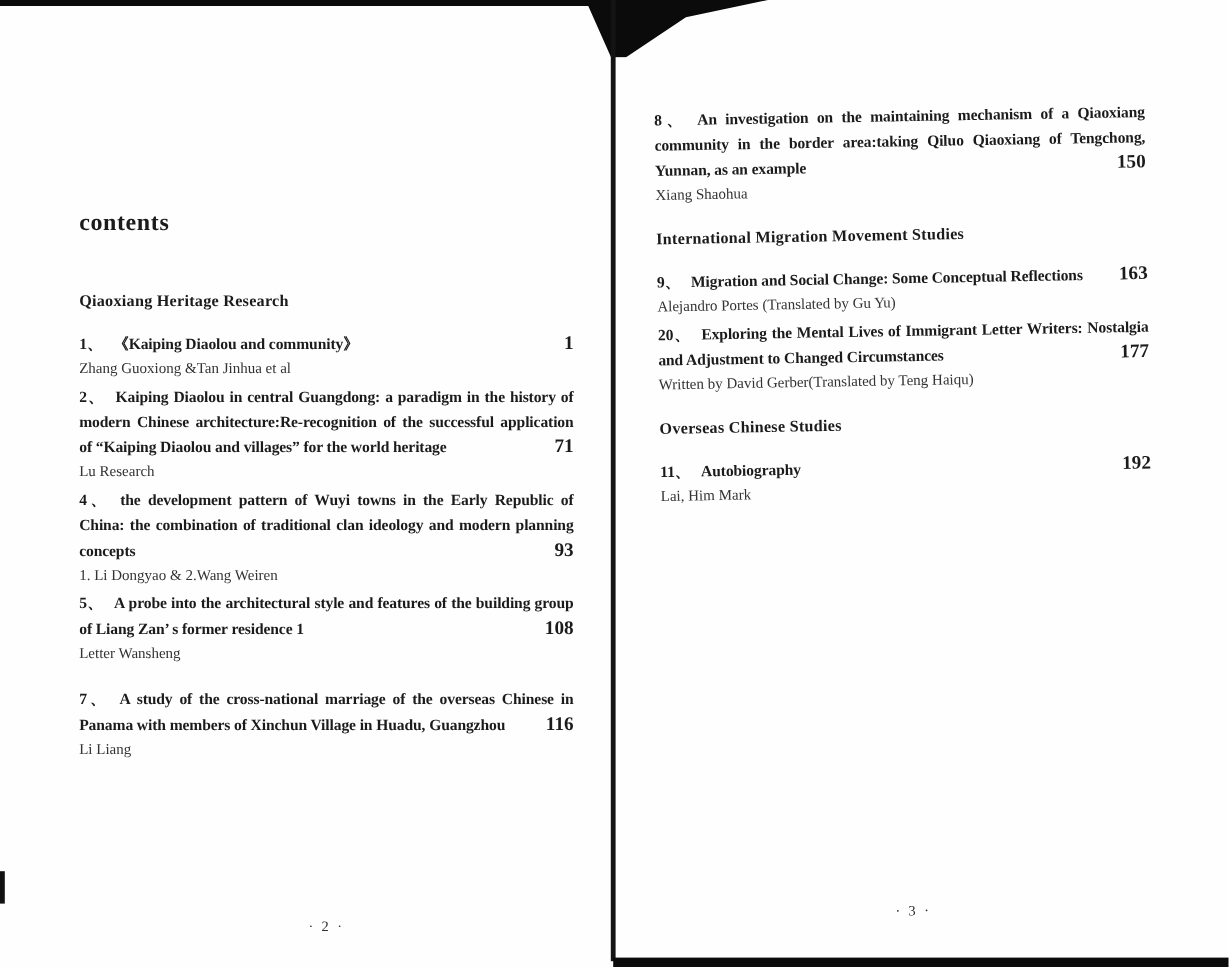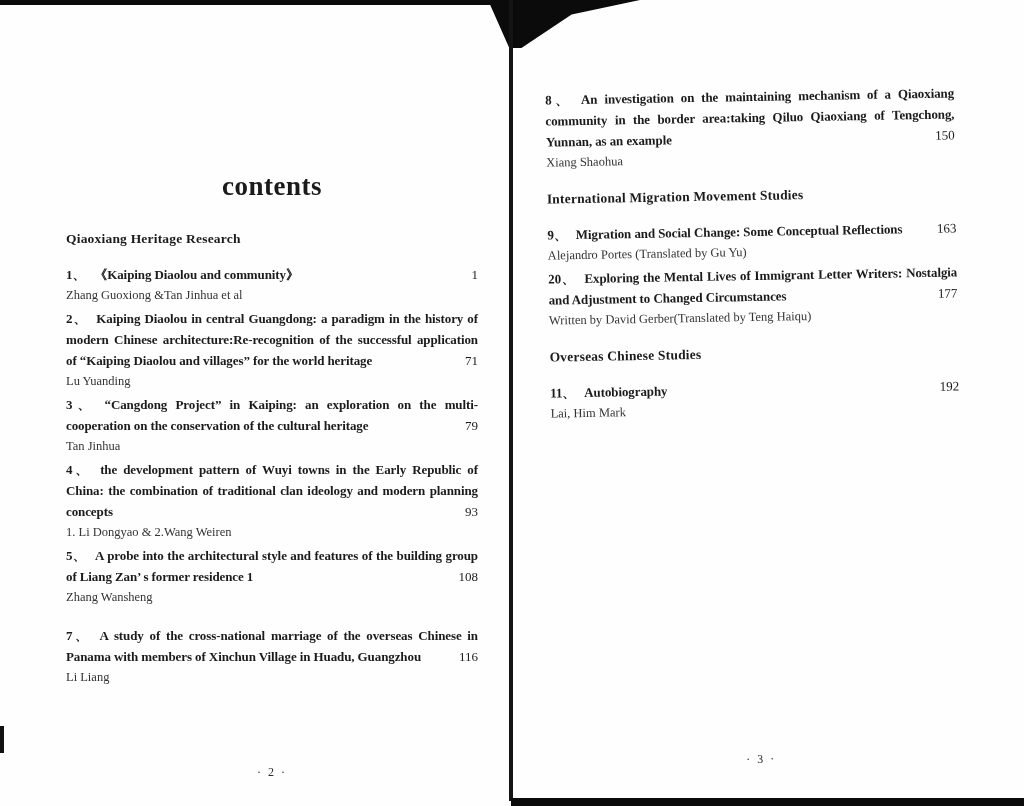--- a/index.html
+++ b/index.html
@@ -18,40 +18,40 @@
   .gutter-line{position:absolute;left:509px;top:0;width:4px;height:801px;background:#141414;}
   .bottom-band{position:absolute;left:511px;top:798px;width:513px;height:8px;background:#0b0b0b;}
   .left-tick{position:absolute;left:0;top:726px;width:4px;height:27px;background:#111;}
 
   
   .page{position:absolute;top:0;height:806px;}
   .page-left{left:66px;width:412px;}
   .page-right{left:549px;width:409px;transform:rotate(-1deg);transform-origin:50% 40%;}
 
   .contents-title{
-    margin:172px 0 0 0;text-align:center;font-size:27px;font-weight:700;
+    margin:172px 0 0 0;font-size:20px;font-weight:700;
     letter-spacing:.5px;line-height:28px;
   }
   .toc{position:relative;}
   .page-left  .toc{padding-top:0;}
   .page-right .toc{padding-top:86px;}
 
   .sec{margin-top:18px;}
-  .page-left .toc > .sec:first-child{margin-top:30px;}
+  .page-left .toc > .sec:first-child{margin-top:42px;}
   .page-right .toc > .sec:first-child{margin-top:0;}
 
   .sec-heading{font-size:13.5px;font-weight:700;line-height:18px;margin:0 0 16px 0;letter-spacing:.2px;}
 
   .item{margin:0 0 3px 0;}
   .ititle{
     position:relative;font-size:13px;font-weight:700;line-height:21px;
     text-align:justify;text-align-last:left;letter-spacing:-0.1px;
   }
   .no{margin-right:9px;font-weight:700;}
-  .pageno{position:absolute;right:0;bottom:0;font-weight:400;font-size:13px;letter-spacing:0;}
+  .pageno{position:absolute;right:0;bottom:0;font-weight:700;font-size:16px;letter-spacing:0;}
   .authors{font-size:12.5px;font-weight:400;line-height:20px;color:#333;}
 
   .folio{position:absolute;width:100%;text-align:center;font-size:12px;color:#2c2c2c;letter-spacing:2px;}
   .page-left  .folio{top:765px;}
   .page-right .folio{top:752px;}
 </style>
 </head>
 <body>
 
 <div class="scan">
@@ -66,33 +66,29 @@
     <h1 class="contents-title">contents</h1>
     <div class="toc">
         <div class="sec">
           <div class="sec-heading">Qiaoxiang Heritage Research</div>
           <div class="item">
             <div class="ititle"><span class="no">1、</span><span class="ttext">《Kaiping Diaolou and community》</span><span class="pageno">1</span></div>
             <div class="authors">Zhang Guoxiong &amp;Tan Jinhua et al</div>
           </div>
           <div class="item">
             <div class="ititle"><span class="no">2、</span><span class="ttext">Kaiping Diaolou in central Guangdong: a paradigm in the history of modern Chinese architecture:Re-recognition of the successful application of “Kaiping Diaolou and villages” for the world heritage</span><span class="pageno">71</span></div>
-            <div class="authors">Lu Yuanding</div>
-          </div>
-          <div class="item">
-            <div class="ititle"><span class="no">3、</span><span class="ttext">“Cangdong Project” in Kaiping: an exploration on the multi-cooperation on the conservation of the cultural heritage</span><span class="pageno">79</span></div>
-            <div class="authors">Tan Jinhua</div>
+            <div class="authors">Lu Research</div>
           </div>
           <div class="item">
             <div class="ititle"><span class="no">4、</span><span class="ttext">the development pattern of Wuyi towns in the Early Republic of China: the combination of traditional clan ideology and modern planning concepts</span><span class="pageno">93</span></div>
             <div class="authors">1. Li Dongyao &amp; 2.Wang Weiren</div>
           </div>
           <div class="item">
             <div class="ititle"><span class="no">5、</span><span class="ttext">A probe into the architectural style and features of the building group of Liang Zan’ s former residence 1</span><span class="pageno">108</span></div>
-            <div class="authors">Zhang Wansheng</div>
+            <div class="authors">Letter Wansheng</div>
           </div>
         </div>
         <div class="sec">
           <div class="item">
             <div class="ititle"><span class="no">7、</span><span class="ttext">A study of the cross-national marriage of the overseas Chinese in Panama with members of Xinchun Village in Huadu, Guangzhou</span><span class="pageno">116</span></div>
             <div class="authors">Li Liang</div>
           </div>
         </div>
       </div>
     <div class="folio">· 2 ·</div>

